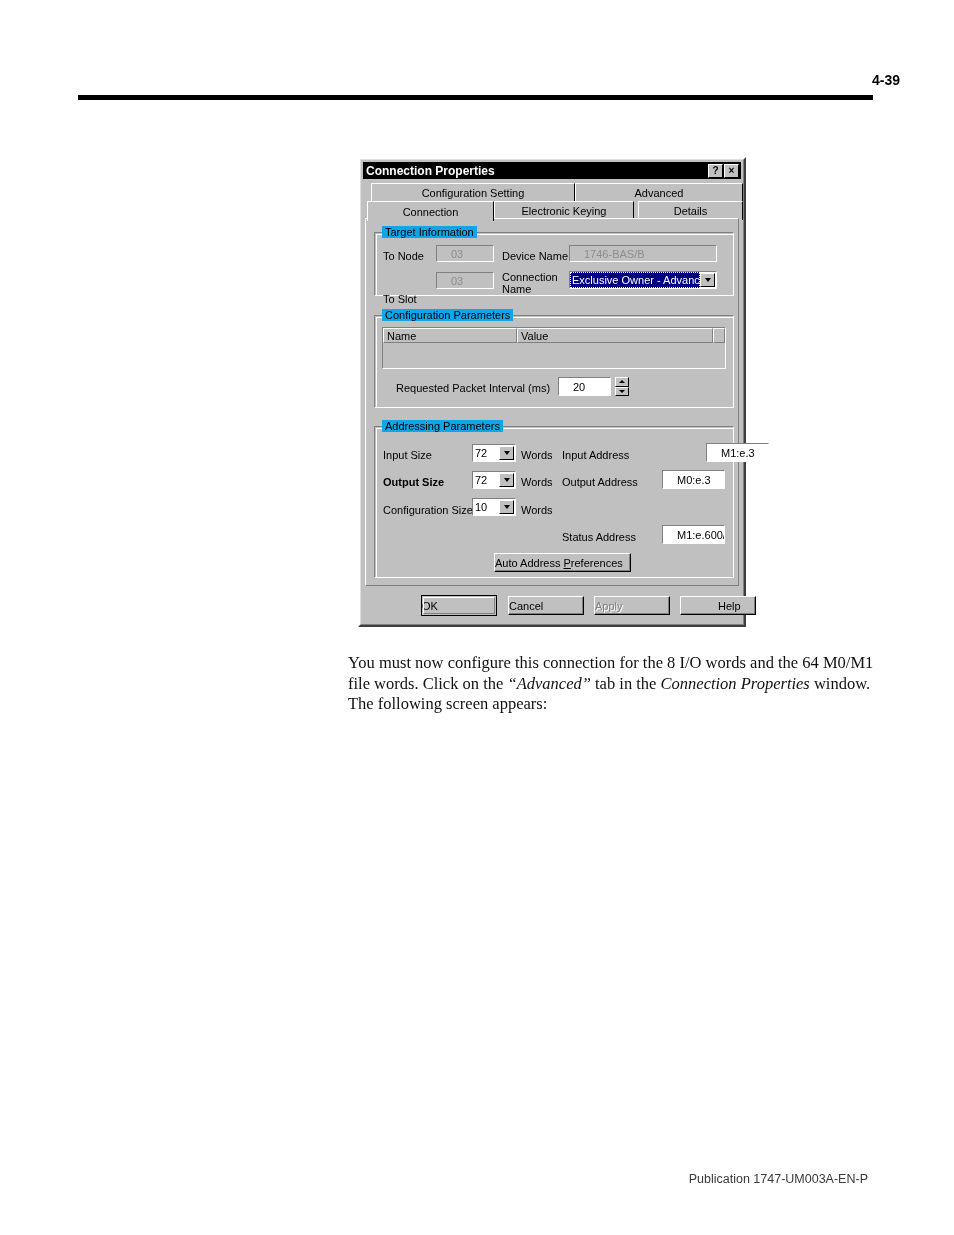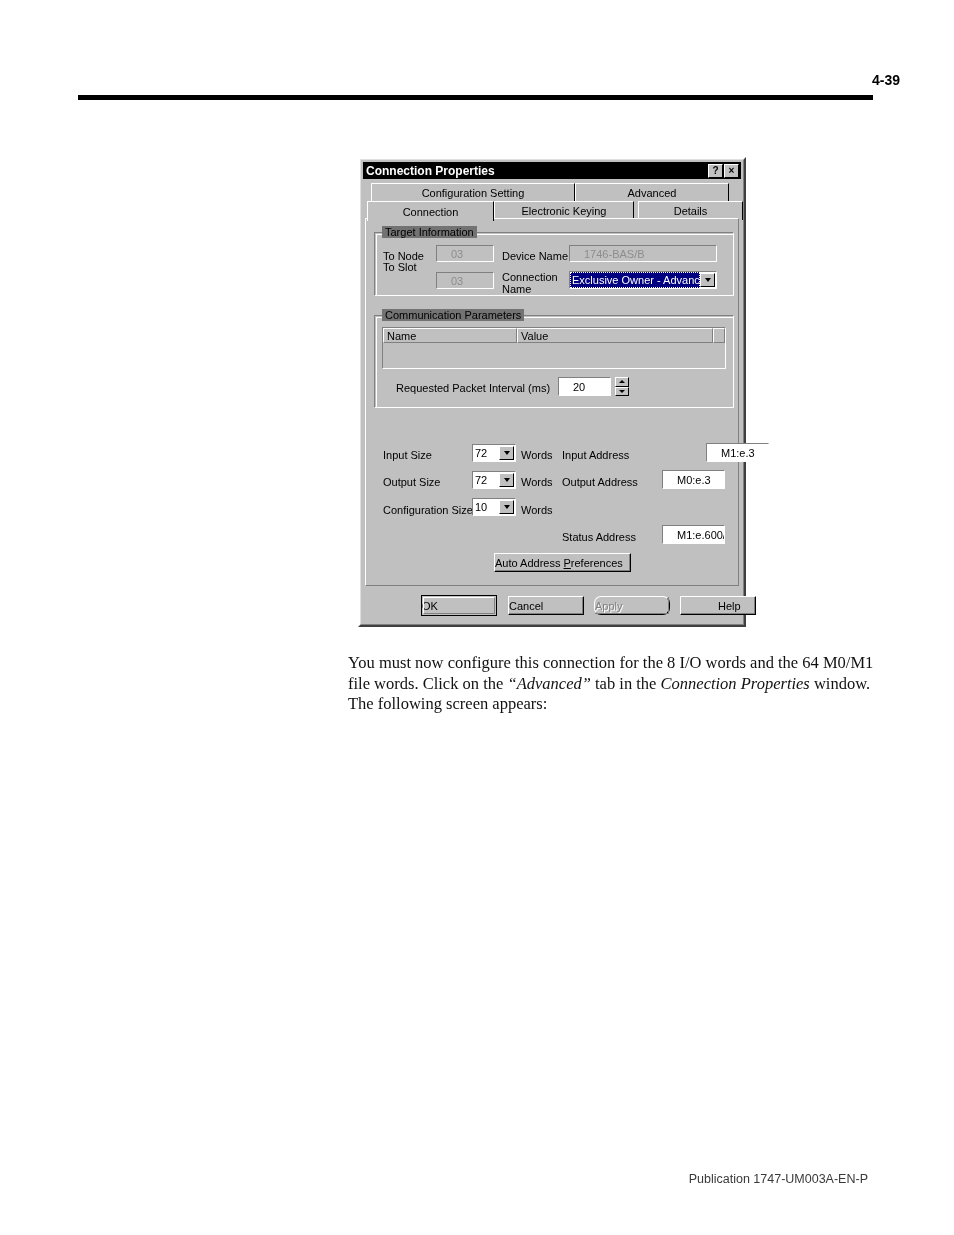--- a/index.html
+++ b/index.html
@@ -180,21 +180,21 @@
     position: absolute;
     left: 1px; top: 1px; right: -1px; bottom: -1px;
     border-left: 1px solid #ffffff;
     border-top: 1px solid #ffffff;
     pointer-events: none;
   }
   .group-title {
     position: absolute;
     top: -7px;
     left: 7px;
-    background: #737373;
+    background: #0ea5e9;
     padding: 0 3px;
     font-size: 11px;
     color: #000;
     z-index: 2;
     white-space: nowrap;
   }
 
   
   .lbl {
     position: absolute;
@@ -365,21 +365,20 @@
     left: 1px; top: 1px; right: 1px; bottom: 1px;
     border-top: 1px solid #ffffff;
     border-left: 1px solid #ffffff;
     border-right: 1px solid #808080;
     border-bottom: 1px solid #808080;
     pointer-events: none;
   }
   .btn.disabled {
     color: #808080;
     text-shadow: 1px 1px 0 #ffffff;
-    border-radius: 7px;
   }
   .btn u { text-decoration: underline; }
 
   .buttonrow {
     position: absolute;
     left: 4px;
     right: 4px;
     bottom: 4px;
     height: 30px;
   }
@@ -400,21 +399,21 @@
       </div>
       <div class="tb-btn">
         <span>×</span>
       </div>
     </div>
 
     <div class="tabstrip">
       <div class="tab row1" style="left:4px; width:204px;">
         <span>Configuration Setting</span>
       </div>
-      <div class="tab row1" style="left:208px; width:154px;">
+      <div class="tab row1" style="left:208px; width:168px;">
         <span>Advanced</span>
       </div>
 
       <div class="tab row2 active" style="left:0px; width:127px;">
         <span>Connection</span>
       </div>
       <div class="tab row2" style="left:127px; width:140px;">
         <span>Electronic Keying</span>
       </div>
       <div class="tab row2" style="left:271px; width:105px;">
@@ -424,41 +423,41 @@
 
     <div class="tabbody">
 
       <div class="group" style="left:8px; top:13px; width:360px; height:64px;">
         <span class="group-title">Target Information</span>
       </div>
       <div class="lbl" style="left:17px; top:31px;">To Node</div>
       <div class="field disabled" style="left:70px; top:26px; width:58px; height:17px;">
         <span>03</span>
       </div>
-      <div class="lbl" style="left:17px; top:42px;">To Slot</div>
+      <div class="lbl" style="left:17px; top:74px;">To Slot</div>
       <div class="field disabled" style="left:70px; top:53px; width:58px; height:17px;">
         <span>03</span>
       </div>
 
       <div class="lbl" style="left:136px; top:31px;">Device Name</div>
       <div class="field disabled" style="left:203px; top:26px; width:148px; height:17px;">
         <span>1746-BAS/B</span>
       </div>
 
       <div class="lbl" style="left:136px; top:52px;">Connection</div>
       <div class="lbl" style="left:136px; top:64px;">Name</div>
       <div class="combo" style="left:203px; top:52px; width:148px; height:18px;">
         <span class="combo-text selected">Exclusive Owner - Advanced</span>
         <div class="combo-btn">
           <span class="arrow-down"></span>
         </div>
       </div>
 
       <div class="group" style="left:8px; top:96px; width:360px; height:93px;">
-        <span class="group-title">Communication Parameters</span>
+        <span class="group-title">Configuration Parameters</span>
       </div>
       <div class="listview" style="left:16px; top:108px; width:344px; height:42px;">
         <div class="lv-header">
           <div class="lv-col" style="width:134px;">Name</div>
           <div class="lv-col" style="width:196px;">Value</div>
           <div class="lv-col" style="flex:1;"></div>
         </div>
         <div class="lv-body"></div>
       </div>
       <div class="lbl" style="left:30px; top:163px;">Requested Packet Interval (ms)</div>
@@ -467,35 +466,38 @@
       </div>
       <div class="spinner" style="left:249px; top:158px; height:19px;">
         <div class="spin-btn">
             <span class="arrow-up-sm"></span>
           </div>
         <div class="spin-btn">
             <span class="arrow-down-sm"></span>
           </div>
       </div>
 
+      <div class="group" style="left:8px; top:207px; width:360px; height:152px;">
+        <span class="group-title">Addressing Parameters</span>
+      </div>
 
       <div class="lbl" style="left:17px; top:230px;">Input Size</div>
       <div class="combo" style="left:106px; top:225px; width:44px; height:18px;">
         <span class="combo-text">72</span>
         <div class="combo-btn">
             <span class="arrow-down"></span>
           </div>
       </div>
       <div class="lbl" style="left:155px; top:230px;">Words</div>
       <div class="lbl" style="left:196px; top:230px;">Input Address</div>
       <div class="field" style="left:296px; top:224px; width:63px; height:19px;margin-left:44px;">
         <span>M1:e.3</span>
       </div>
 
-      <div class="lbl" style="left:17px; top:257px;">Output Size</div>
+      <div class="lbl" style="left:17px; top:257px;font-weight:bold;">Output Size</div>
       <div class="combo" style="left:106px; top:252px; width:44px; height:18px;">
         <span class="combo-text">72</span>
         <div class="combo-btn">
             <span class="arrow-down"></span>
           </div>
       </div>
       <div class="lbl" style="left:155px; top:257px;">Words</div>
       <div class="lbl" style="left:196px; top:257px;">Output Address</div>
       <div class="field" style="left:296px; top:251px; width:63px; height:19px;">
         <span>M0:e.3</span>

